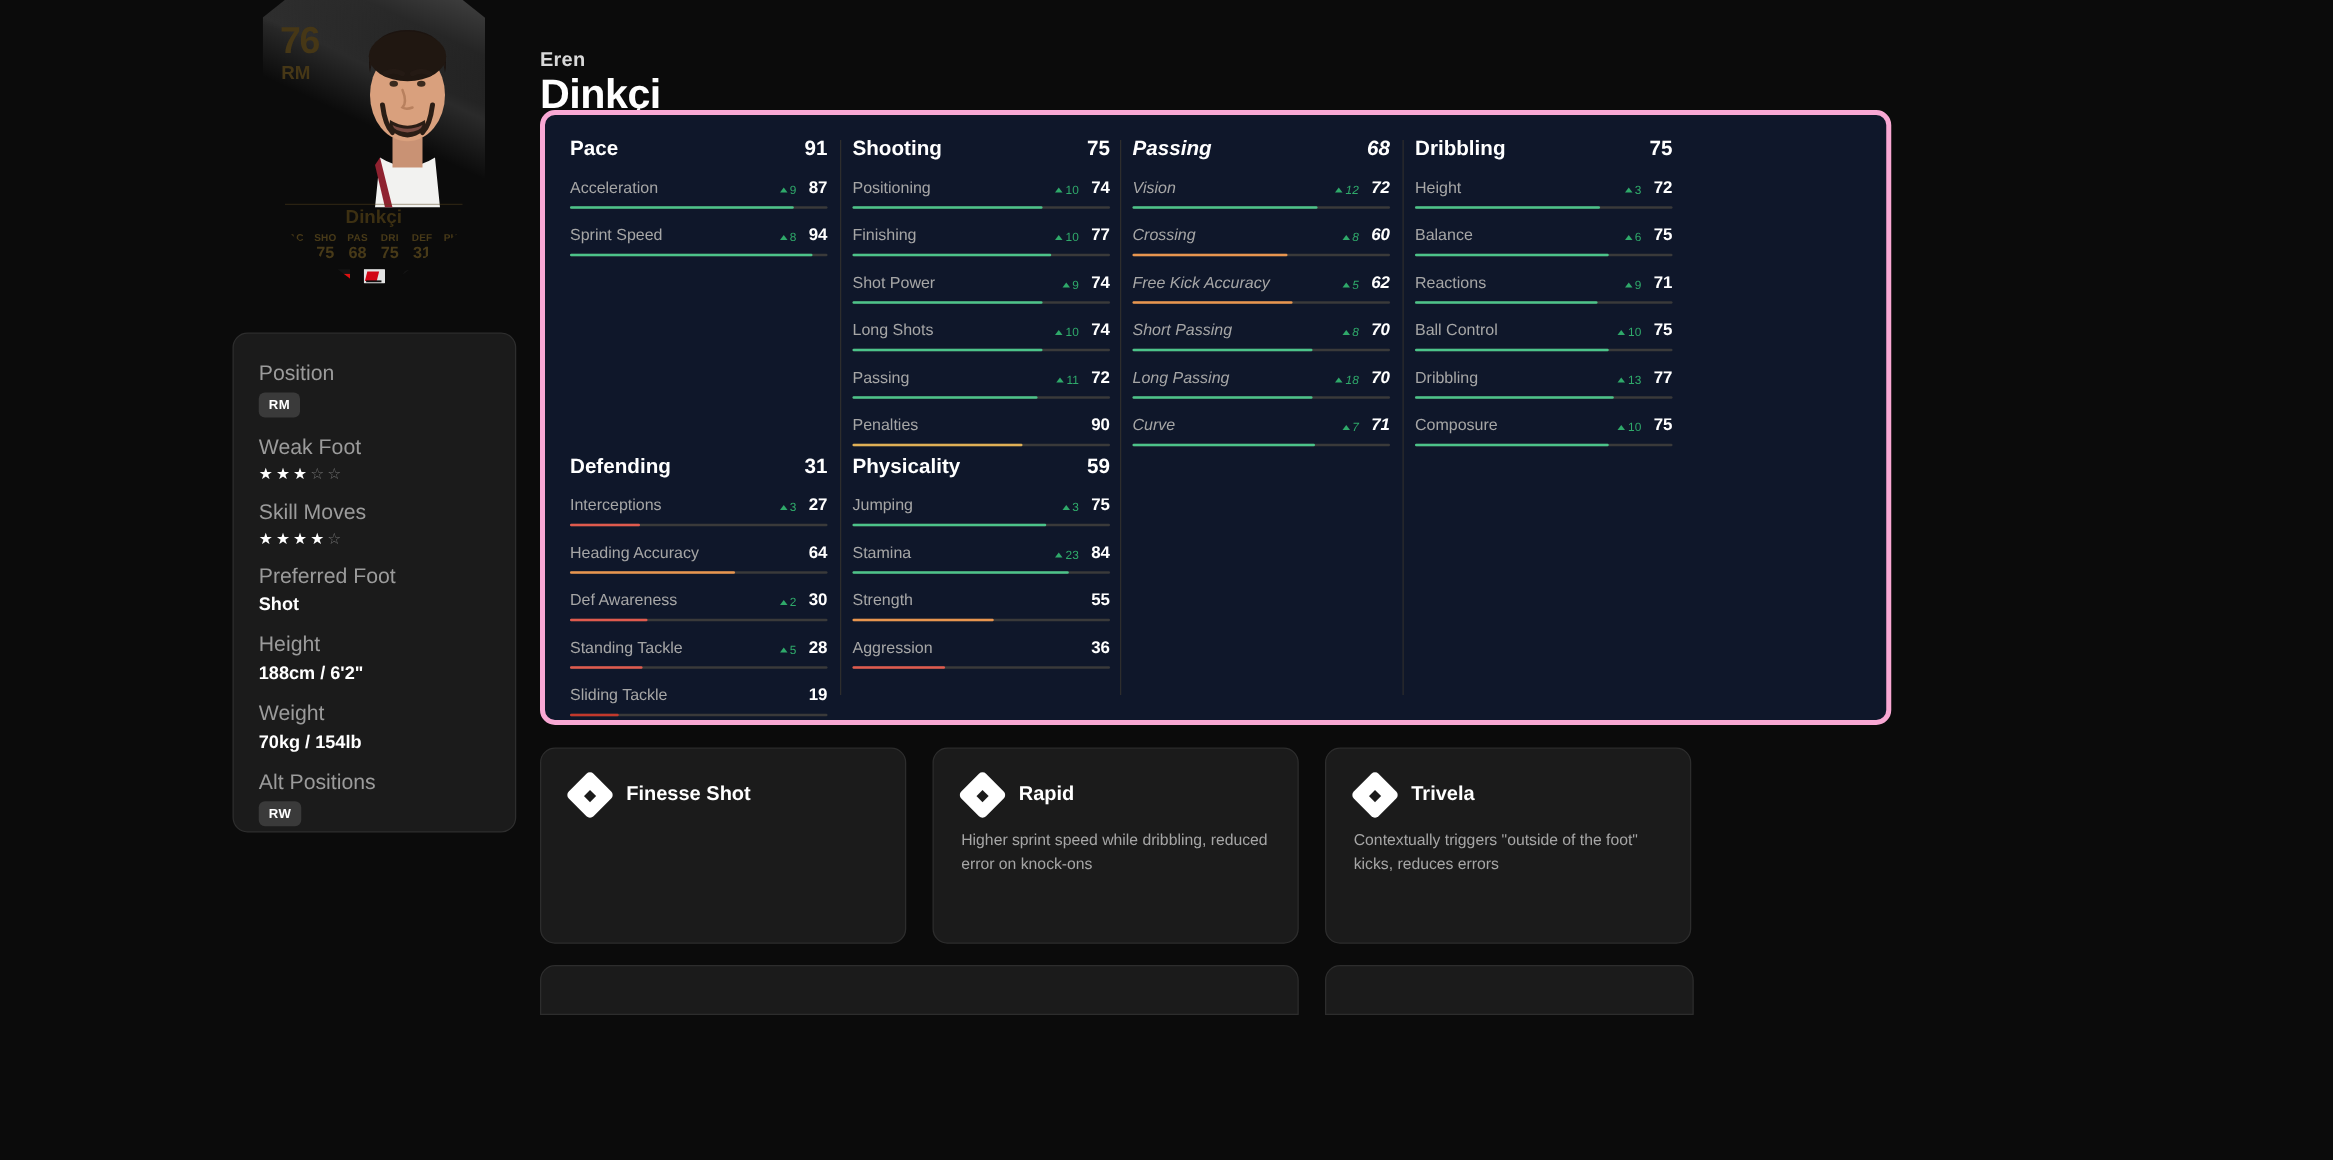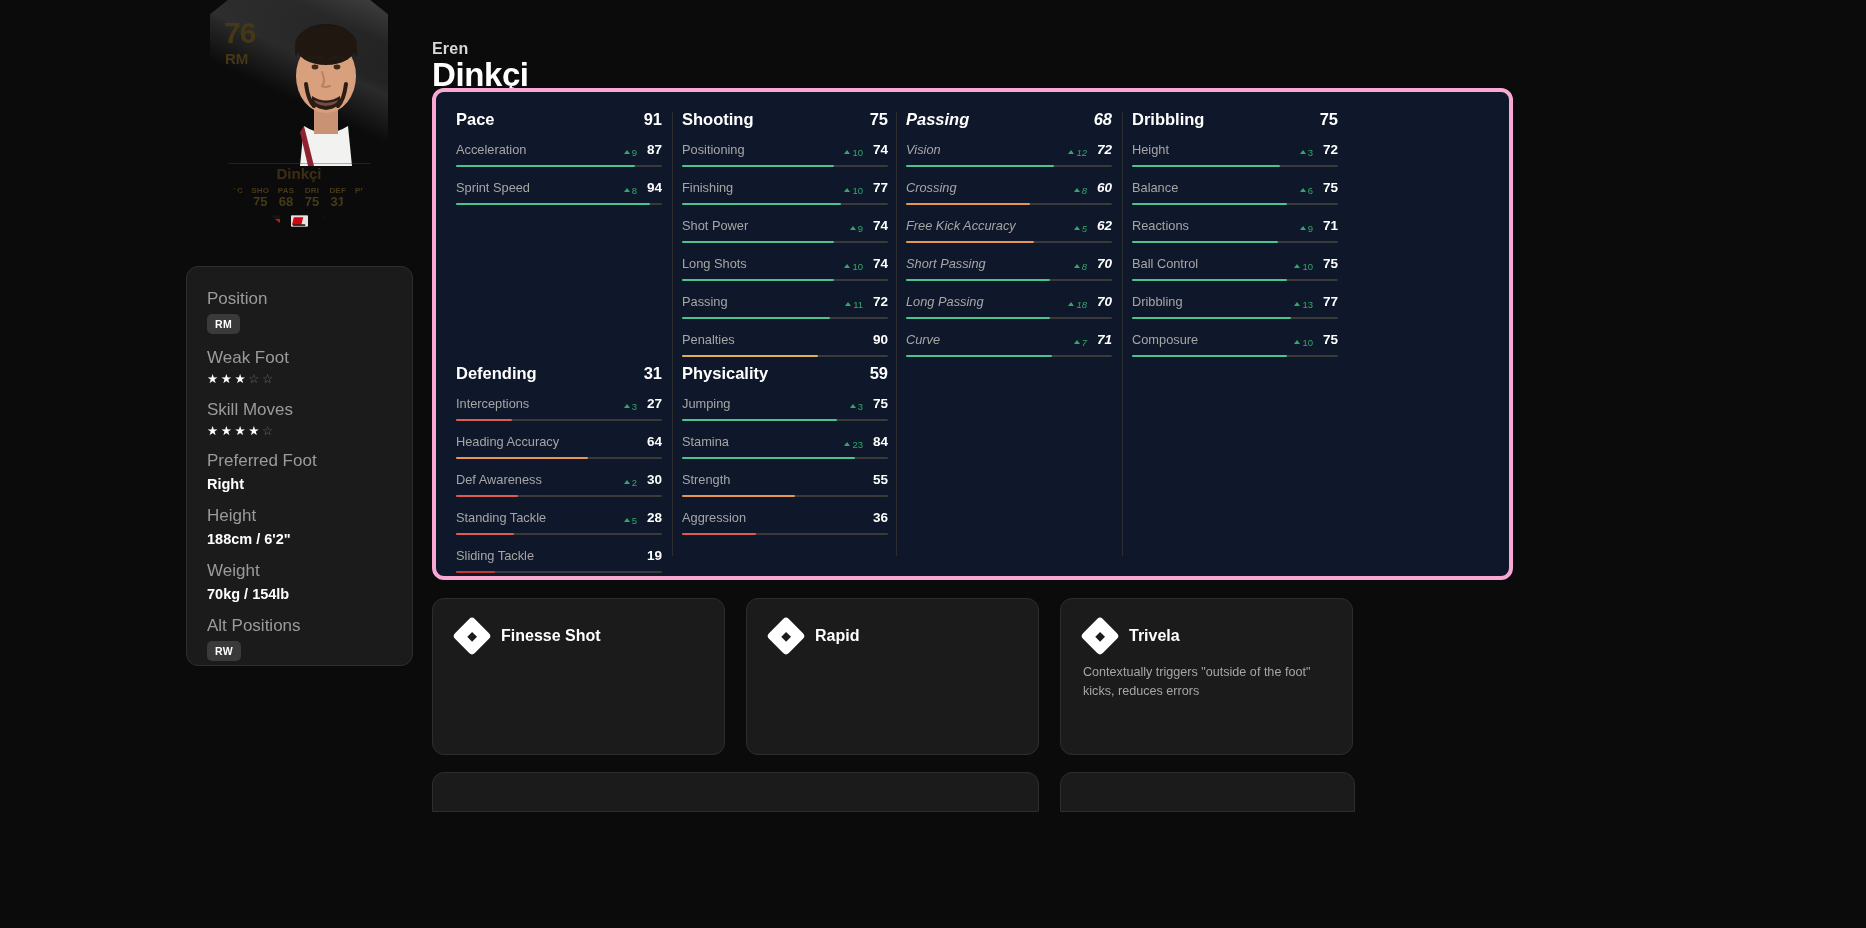--- a/index.html
+++ b/index.html
@@ -208,21 +208,21 @@
       <div class="info-block">
         <div class="info-label">Weak Foot</div>
         <div class="stars" id="wf-stars"><span class="on">★</span><span class="on">★</span><span class="on">★</span><span class="off">☆</span><span class="off">☆</span></div>
       </div>
       <div class="info-block">
         <div class="info-label">Skill Moves</div>
         <div class="stars" id="sm-stars"><span class="on">★</span><span class="on">★</span><span class="on">★</span><span class="on">★</span><span class="off">☆</span></div>
       </div>
       <div class="info-block">
         <div class="info-label">Preferred Foot</div>
-        <div class="info-value">Right</div>
+        <div class="info-value">Shot</div>
       </div>
       <div class="info-block">
         <div class="info-label">Height</div>
         <div class="info-value">188cm / 6'2"</div>
       </div>
       <div class="info-block">
         <div class="info-label">Weight</div>
         <div class="info-value">70kg / 154lb</div>
       </div>
       <div class="info-block">
@@ -577,20 +577,21 @@
         </div>
       </div>
       <div class="ps-card" style="left: 746px; top: 598px;">
         <div class="ps-head">
           <span class="ps-ico">
             <span class="dia"></span>
             <span class="glyph">◆</span>
           </span>
           <span class="ps-title">Rapid</span>
         </div>
+        <div class="ps-desc">Higher sprint speed while dribbling, reduced error on knock-ons</div>
       </div>
       <div class="ps-card" style="left: 1060px; top: 598px;">
         <div class="ps-head">
           <span class="ps-ico">
             <span class="dia"></span>
             <span class="glyph">◆</span>
           </span>
           <span class="ps-title">Trivela</span>
         </div>
         <div class="ps-desc">Contextually triggers "outside of the foot" kicks, reduces errors</div>

